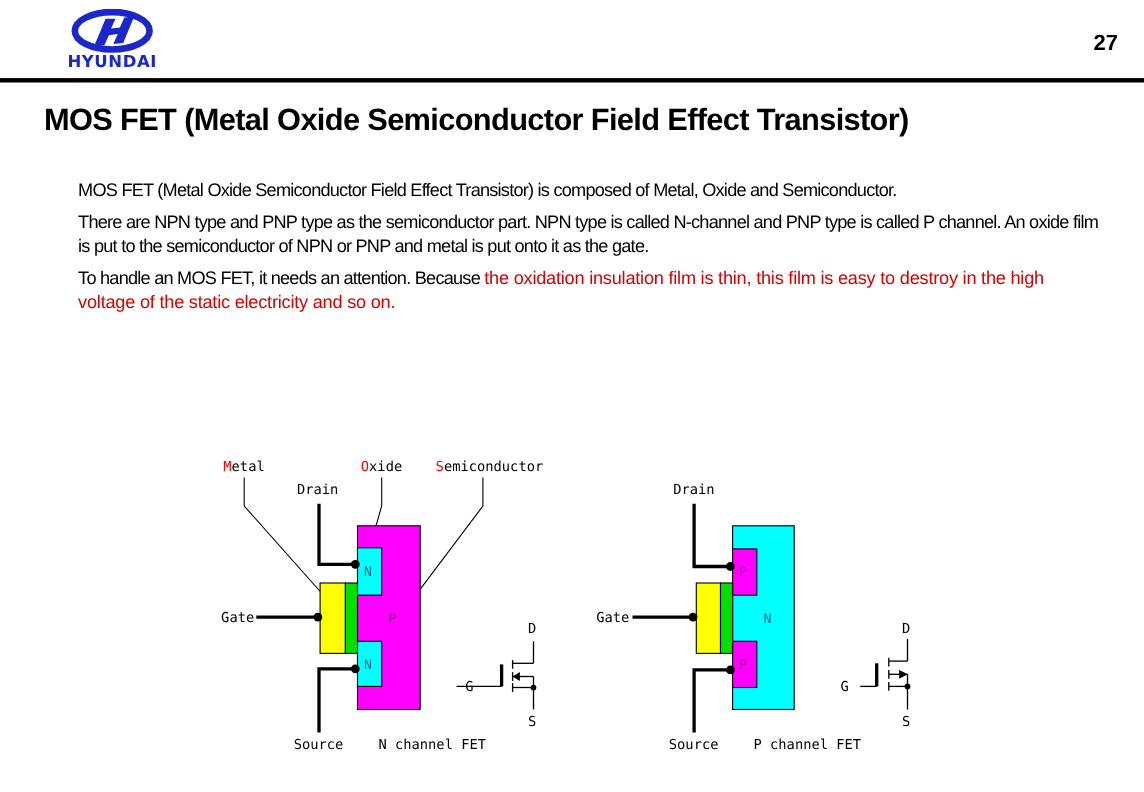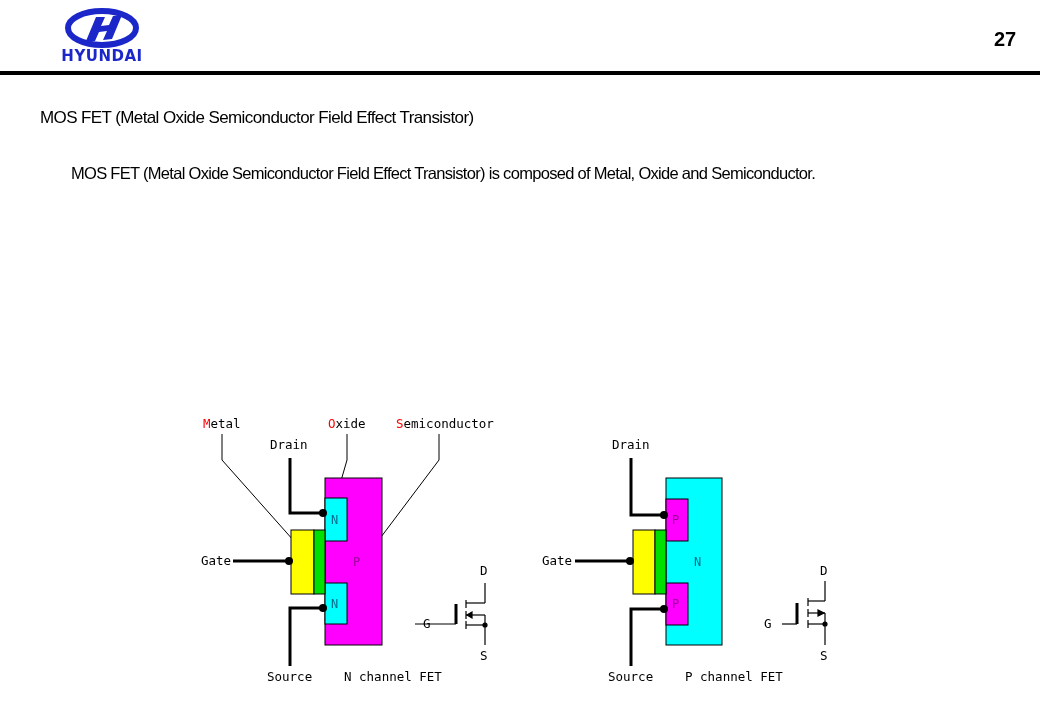--- a/index.html
+++ b/index.html
@@ -2,21 +2,21 @@
 <html><head>
 <meta charset="utf-8">
 <style>
   html, body { margin: 0; padding: 0; background: #ffffff; }
   body { width: 1040px; height: 720px; position: relative; overflow: hidden; font-family: "Liberation Sans", sans-serif; color: #000; }
   .header { position: absolute; left: 0; top: 0; width: 1040px; height: 76px; }
   .logo { position: absolute; left: 52px; top: 8px; width: 100px; height: 56px; }
   .page-title { position: absolute; left: 160px; top: 14px; font-size: 31px; font-weight: bold; letter-spacing: 0.2px; }
   .page-number { position: absolute; left: 994px; top: 28px; font-size: 20px; font-weight: bold; }
   .header-rule { position: absolute; left: 0; top: 71px; width: 1040px; height: 4px; background: #000; }
-  .section-title { position: absolute; left: 40px; top: 108px; font-size: 17px; font-weight: normal; letter-spacing: -0.6px; white-space: nowrap; }
+  .section-title { position: absolute; left: 40px; top: 93px; font-size: 28px; font-weight: bold; letter-spacing: -0.6px; white-space: nowrap; }
   .body-text { position: absolute; left: 71px; top: 162px; width: 930px; font-size: 16.5px; font-weight: normal; letter-spacing: -0.7px; line-height: 22px; }
   .body-text p { margin: 0 0 7px 0; }
   .red { color: #d40000; letter-spacing: -0.2px; }
   .diagram { position: absolute; left: 0; top: 0; width: 1040px; height: 720px; pointer-events: none; }
   .diagram text { font-family: "DejaVu Sans Mono", monospace; font-size: 12.5px; fill: #000; }
   .diagram .lbl-red { fill: #ff0000; }
   .diagram .region { font-family: "DejaVu Sans Mono", monospace; font-size: 12px; }
 </style>
 </head>
 <body>
@@ -28,20 +28,22 @@
     <text x="50" y="53" text-anchor="middle" font-family="DejaVu Sans, sans-serif" font-weight="bold" font-size="15" fill="#1b27c8" letter-spacing="0.5">HYUNDAI</text>
   </svg>
   <div class="page-number">27</div>
   <div class="header-rule"></div>
 </div>
 
 <div class="section-title">MOS FET (Metal Oxide Semiconductor Field Effect Transistor)</div>
 
 <div class="body-text">
   <p><span>MOS FET (Metal Oxide Semiconductor Field Effect Transistor) is composed of Metal, Oxide and Semiconductor.</span><span class="red"></span></p>
+  <p><span>There are NPN type and PNP type as the semiconductor part. NPN type is called N-channel and PNP type is called P channel. An oxide film is put to the semiconductor of NPN or PNP and metal is put onto it as the gate.</span><span class="red"></span></p>
+  <p><span>To handle an MOS FET, it needs an attention. Because </span><span class="red">the oxidation insulation film is thin, this film is easy to destroy in the high voltage of the static electricity and so on.</span></p>
 </div>
 
 <svg class="diagram" viewBox="0 0 1040 720">
   <defs>
     <marker id="arr" viewBox="0 0 10 10" refX="9" refY="5" markerWidth="6" markerHeight="6" orient="auto">
       <path d="M0 1 L10 5 L0 9 z" fill="#000"></path>
     </marker>
   </defs>
 
   <text x="203" y="428"><tspan class="lbl-red">M</tspan><tspan>etal</tspan></text>

